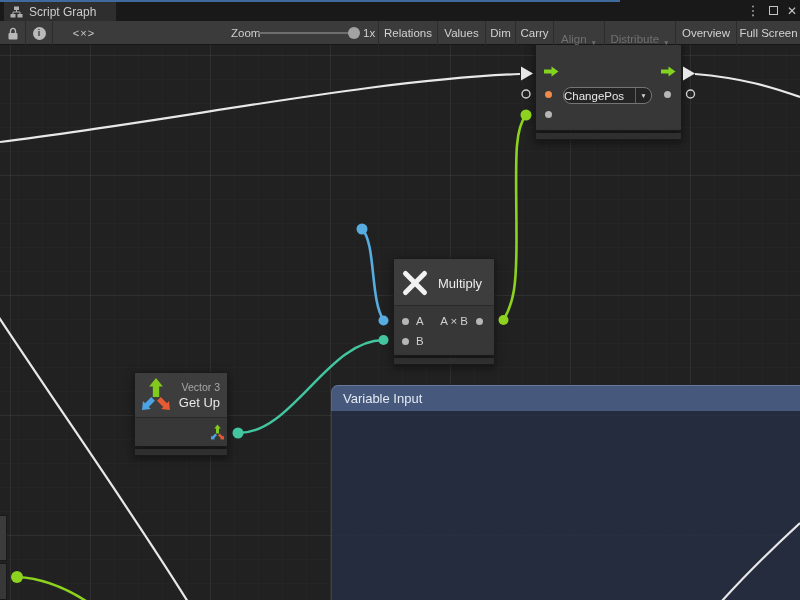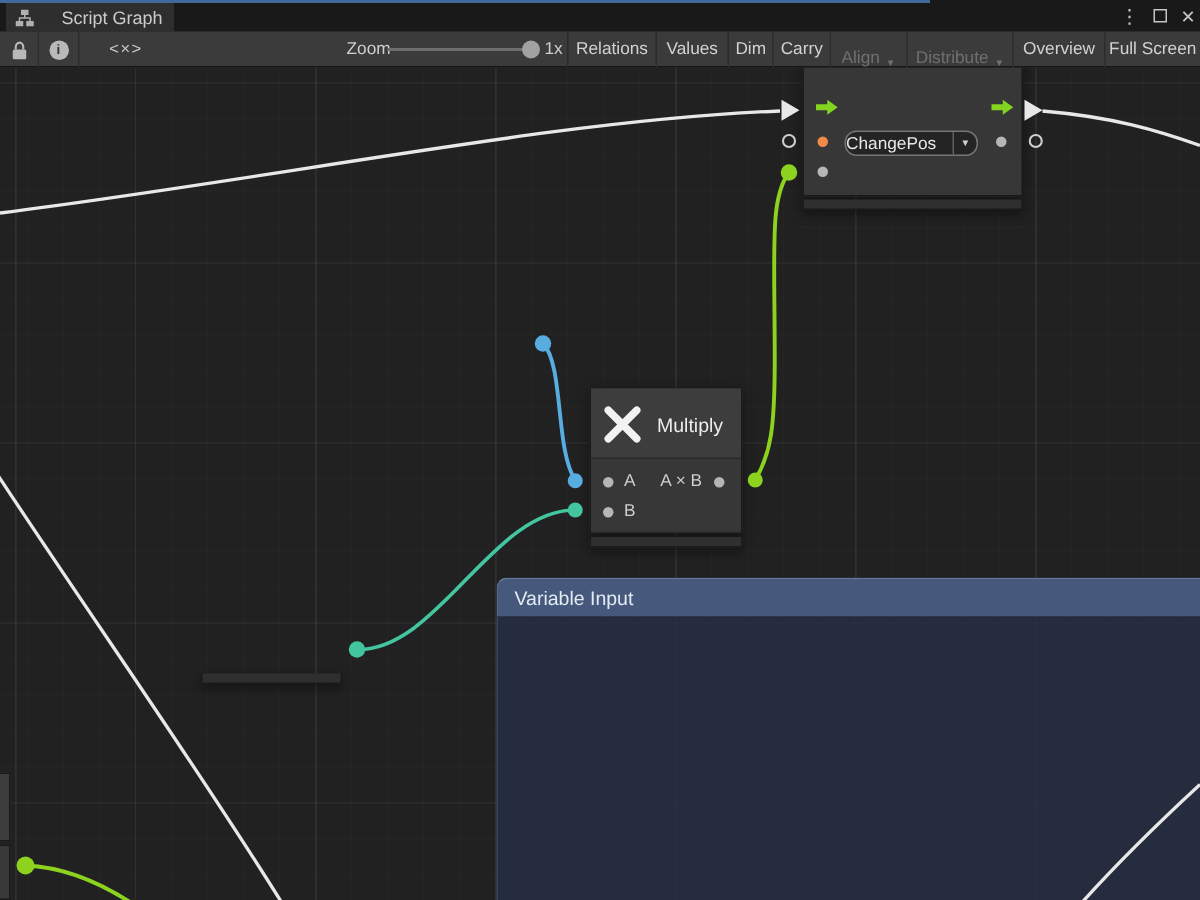--- a/index.html
+++ b/index.html
@@ -12,21 +12,21 @@
       repeating-linear-gradient(to right, rgba(255,255,255,0.05) 0 1px, transparent 1px 120px),
       repeating-linear-gradient(to bottom, rgba(255,255,255,0.05) 0 1px, transparent 1px 120px),
       repeating-linear-gradient(to right, rgba(255,255,255,0.016) 0 1px, transparent 1px 24px),
       repeating-linear-gradient(to bottom, rgba(255,255,255,0.016) 0 1px, transparent 1px 24px);
     background-position:90px 0,0 55px,18px 0,0 7px;}
 
   
   .tabbar{position:absolute;left:0;top:0;width:800px;height:21px;background:#191919;z-index:30;}
   .focusline{position:absolute;left:0;top:0;width:620px;height:2px;background:#40699c;}
   .tab{position:absolute;left:4px;top:2px;width:112px;height:19px;background:#2e2e2e;
-       display:flex;align-items:center;gap:18px;padding:0 6px;color:#cccccc;font-size:12px;}
+       display:flex;align-items:center;gap:6px;padding:0 6px;color:#cccccc;font-size:12px;}
   .winctl{position:absolute;top:0;height:21px;display:flex;align-items:center;color:#c6c6c6;}
   .wc-menu{left:746px;width:14px;font-size:13px;justify-content:center;}
   .wc-max{left:764px;width:18px;justify-content:center;}
   .wc-max .sq{width:9px;height:9px;border:1.5px solid #c6c6c6;}
   .wc-close{left:784px;width:16px;font-size:12px;justify-content:center;}
 
   
   .toolbar{position:absolute;left:0;top:21px;width:800px;height:24px;background:#3b3b3b;
            border-bottom:1px solid #161616;z-index:30;color:#d2d2d2;font-size:11.5px;}
   .tbtn{position:absolute;top:0;height:24px;display:flex;align-items:center;justify-content:center;
@@ -151,20 +151,39 @@
       <span class="plabel" style="left:22px;top:56px">A</span>
       <span class="plabel" style="right:26px;top:56px">A × B</span>
       <div class="port" style="left:82px;top:59px"></div>
       <div class="port" style="left:8px;top:79px"></div>
       <span class="plabel" style="left:22px;top:76px">B</span>
     </div>
     <div class="nfoot"></div>
   </div>
 
   <div class="node n-vec">
+    <div class="nbox">
+      <div class="nhead">
+        <svg style="position:absolute;left:3px;top:4px" width="36" height="38" viewBox="0 0 34 36">
+          <defs>
+              <path id="arr" d="M0,-9 L6.5,-1 L3,-1 L3,9 L-3,9 L-3,-1 L-6.5,-1 Z"></path>
+            </defs>
+          <use href="#arr" transform="translate(17,10)" fill="#82c91e"></use>
+          <use href="#arr" transform="translate(9,26) rotate(-135) scale(0.82)" fill="#4ba3e3"></use>
+          <use href="#arr" transform="translate(25,26) rotate(135) scale(0.82)" fill="#e85a32"></use>
+        </svg>
+        <div class="vtype">Vector 3</div>
+        <div class="vtitle">Get Up</div>
+      </div>
+      <svg style="position:absolute;left:74px;top:51px" width="17" height="18" viewBox="0 0 34 36">
+        <use href="#arr" transform="translate(17,10)" fill="#82c91e"></use>
+        <use href="#arr" transform="translate(9,26) rotate(-135) scale(0.82)" fill="#4ba3e3"></use>
+        <use href="#arr" transform="translate(25,26) rotate(135) scale(0.82)" fill="#e85a32"></use>
+      </svg>
+    </div>
     <div class="nfoot"></div>
   </div>
 
   <div class="n-partial-a"></div>
   <div class="n-partial-b"></div>
 
   <svg class="wires" width="800" height="600" viewBox="0 0 800 600">
 
     <path d="M 0 142 C 190 118, 370 80, 520 74" stroke="#e8e8e8" stroke-width="2.2" fill="none"></path>
     <polygon points="521,66.5 533,73.5 521,80.5" fill="#e8e8e8"></polygon>

